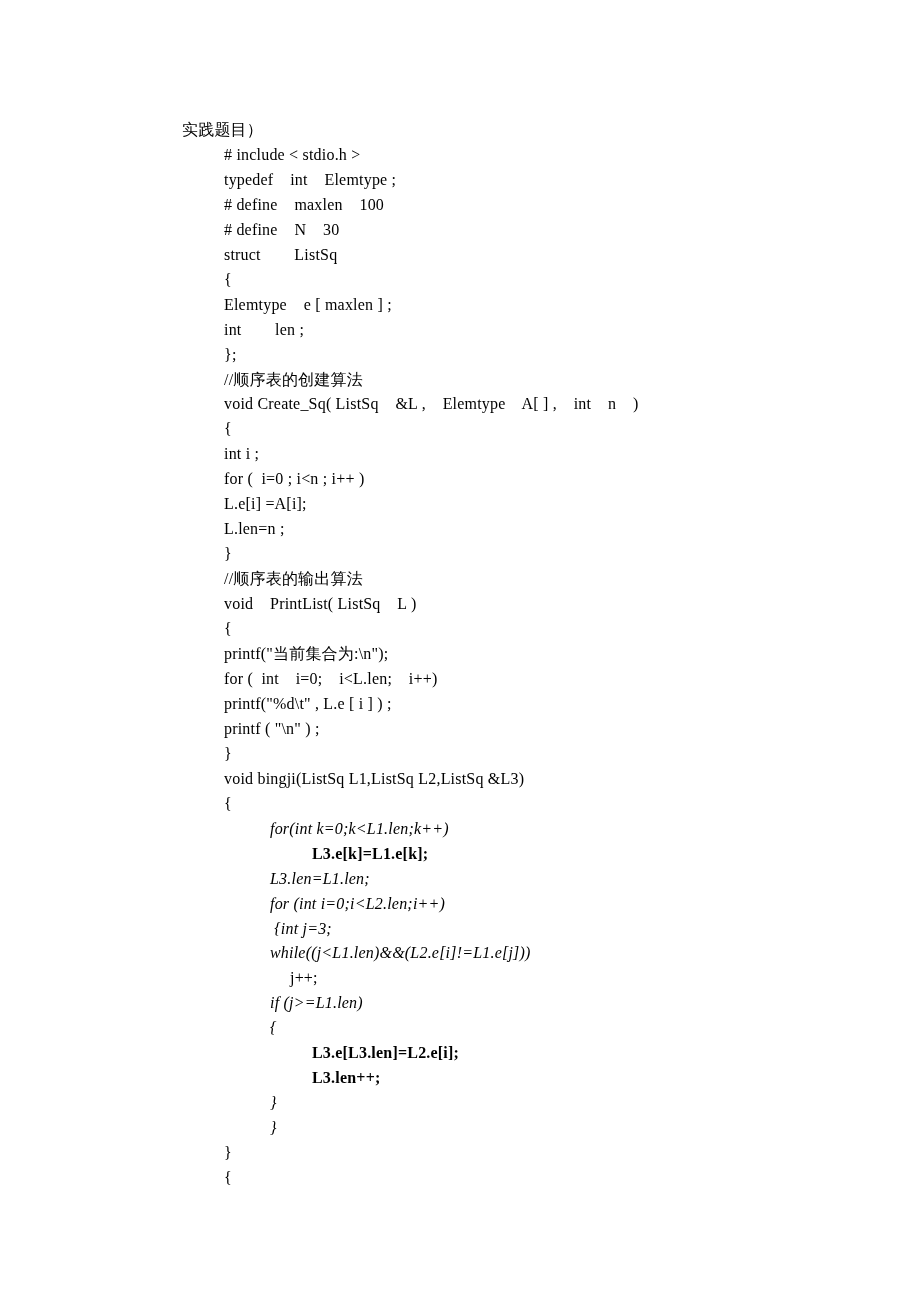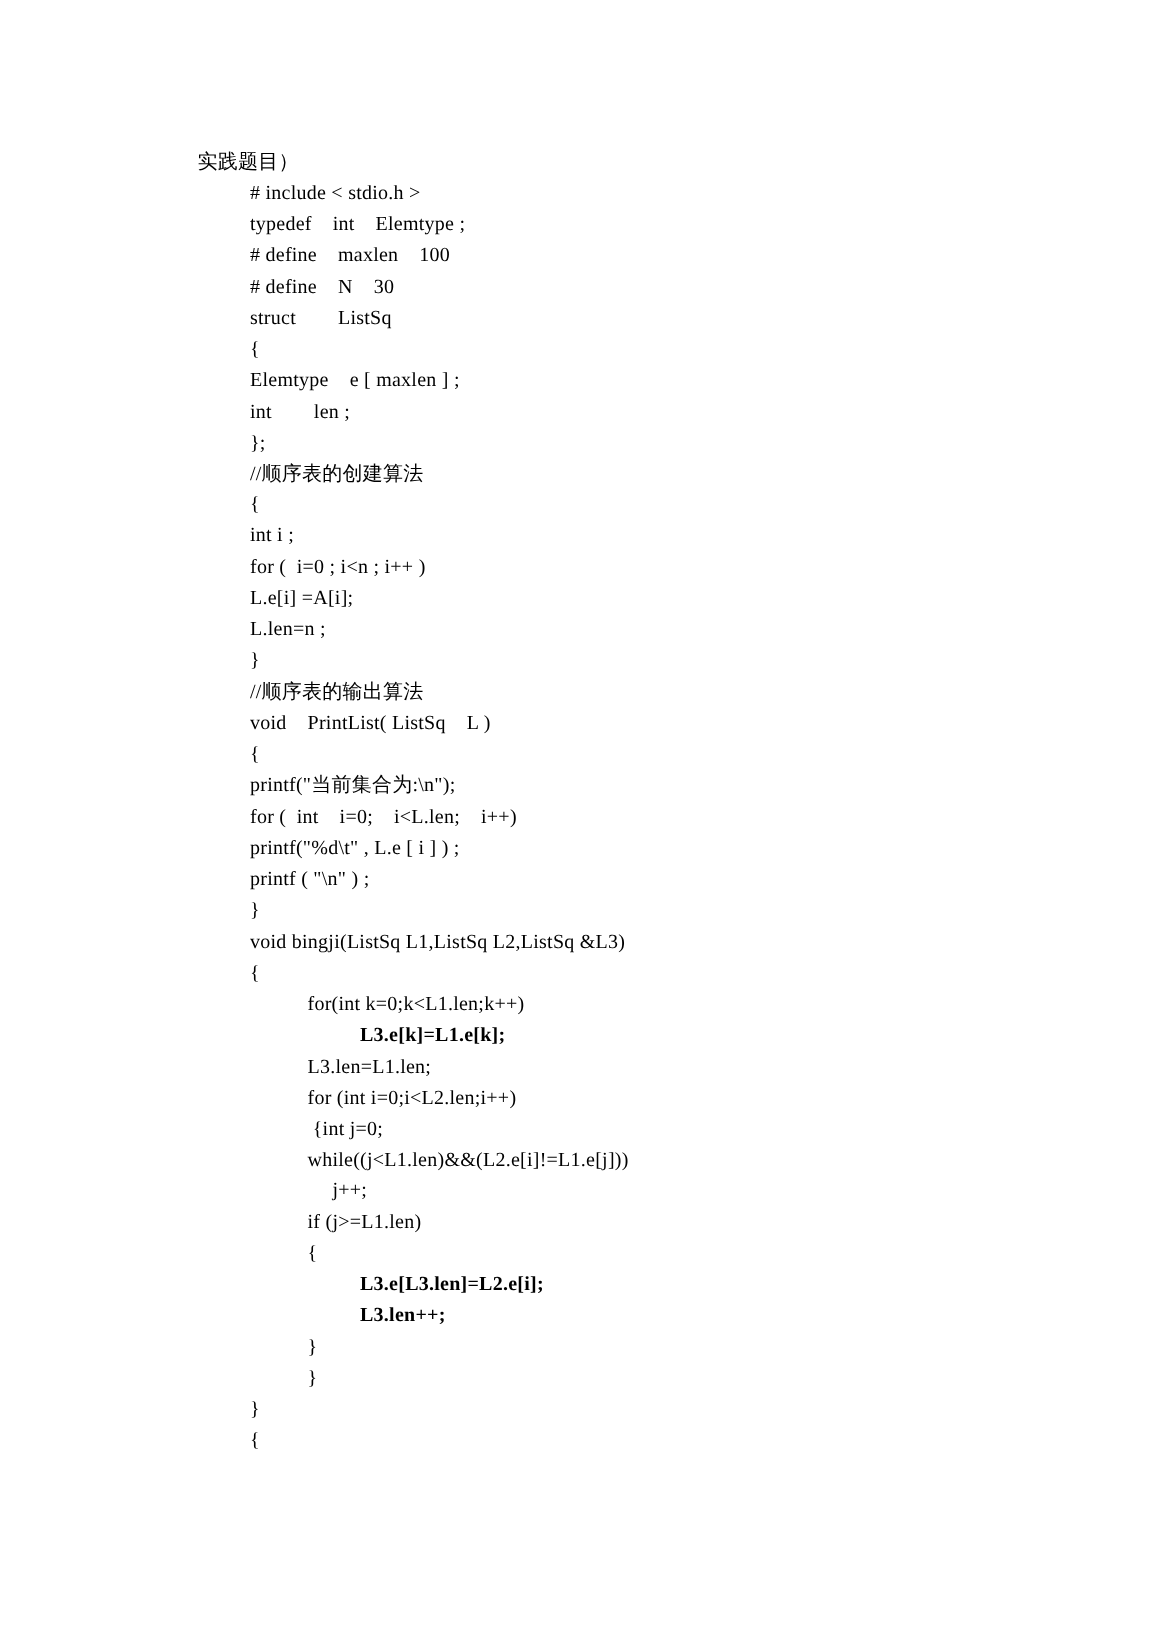--- a/index.html
+++ b/index.html
@@ -14,63 +14,65 @@
   }
   .page {
     padding: 118px 60px 60px 158px;
     box-sizing: border-box;
     width: 920px;
   }
   .line {
     white-space: pre;
     font-family: "SimSun", "Times New Roman", serif;
     letter-spacing: 0.2px;
+    margin-left: 24px;
   }
   .indent1 { padding-left: 42px; }
-  .indent2 { padding-left: 88px; }
+  .indent2 { padding-left: 88px; font-style: italic; }
   .indent3 { padding-left: 130px; font-weight: bold; }
   .indent4 { padding-left: 108px; }
 </style>
 </head>
 <body>
 
 <div class="page">
   <div id="code-container">
       <div class="line">实践题目）</div>
       <div class="line indent1"># include &lt; stdio.h &gt;</div>
       <div class="line indent1">typedef    int    Elemtype ;</div>
       <div class="line indent1"># define    maxlen    100</div>
       <div class="line indent1"># define    N    30</div>
       <div class="line indent1">struct        ListSq</div>
       <div class="line indent1">{</div>
       <div class="line indent1">Elemtype    e [ maxlen ] ;</div>
       <div class="line indent1">int        len ;</div>
       <div class="line indent1">};</div>
       <div class="line indent1">//顺序表的创建算法</div>
+      <div class="line indent1">void Create_Sq( ListSq    &amp;L ,    Elemtype    A[ ] ,    int    n    )</div>
       <div class="line indent1">{</div>
       <div class="line indent1">int i ;</div>
       <div class="line indent1">for (  i=0 ; i&lt;n ; i++ )</div>
       <div class="line indent1">L.e[i] =A[i];</div>
       <div class="line indent1">L.len=n ;</div>
       <div class="line indent1">}</div>
       <div class="line indent1">//顺序表的输出算法</div>
       <div class="line indent1">void    PrintList( ListSq    L )</div>
       <div class="line indent1">{</div>
       <div class="line indent1">printf("当前集合为:\n");</div>
       <div class="line indent1">for (  int    i=0;    i&lt;L.len;    i++)</div>
       <div class="line indent1">printf("%d\t" , L.e [ i ] ) ;</div>
       <div class="line indent1">printf ( "\n" ) ;</div>
       <div class="line indent1">}</div>
       <div class="line indent1">void bingji(ListSq L1,ListSq L2,ListSq &amp;L3)</div>
       <div class="line indent1">{</div>
       <div class="line indent2">for(int k=0;k&lt;L1.len;k++)</div>
       <div class="line indent3">L3.e[k]=L1.e[k];</div>
       <div class="line indent2">L3.len=L1.len;</div>
       <div class="line indent2">for (int i=0;i&lt;L2.len;i++)</div>
-      <div class="line indent2"> {int j=0;</div>
+      <div class="line indent2"> {int j=3;</div>
       <div class="line indent2">while((j&lt;L1.len)&amp;&amp;(L2.e[i]!=L1.e[j]))</div>
       <div class="line indent4">j++;</div>
       <div class="line indent2">if (j&gt;=L1.len)</div>
       <div class="line indent2">{</div>
       <div class="line indent3">L3.e[L3.len]=L2.e[i];</div>
       <div class="line indent3">L3.len++;</div>
       <div class="line indent2">}</div>
       <div class="line indent2">}</div>
       <div class="line indent1">}</div>
       <div class="line indent1">{</div>

